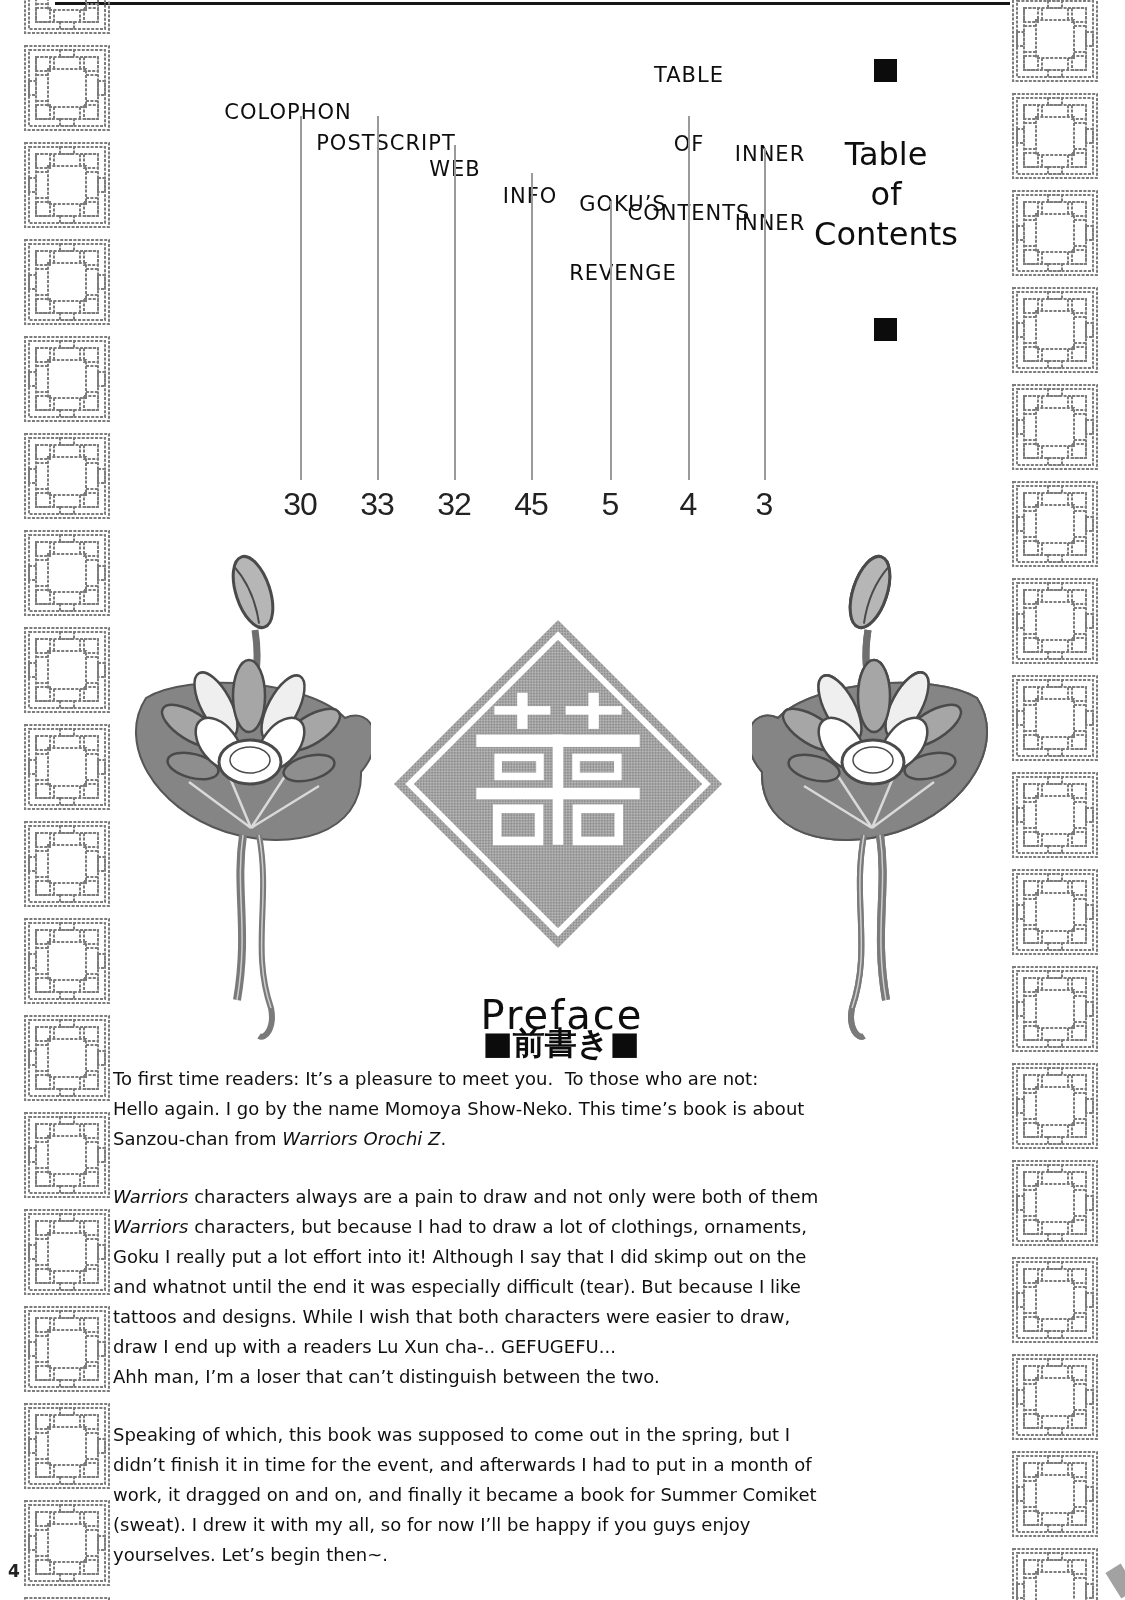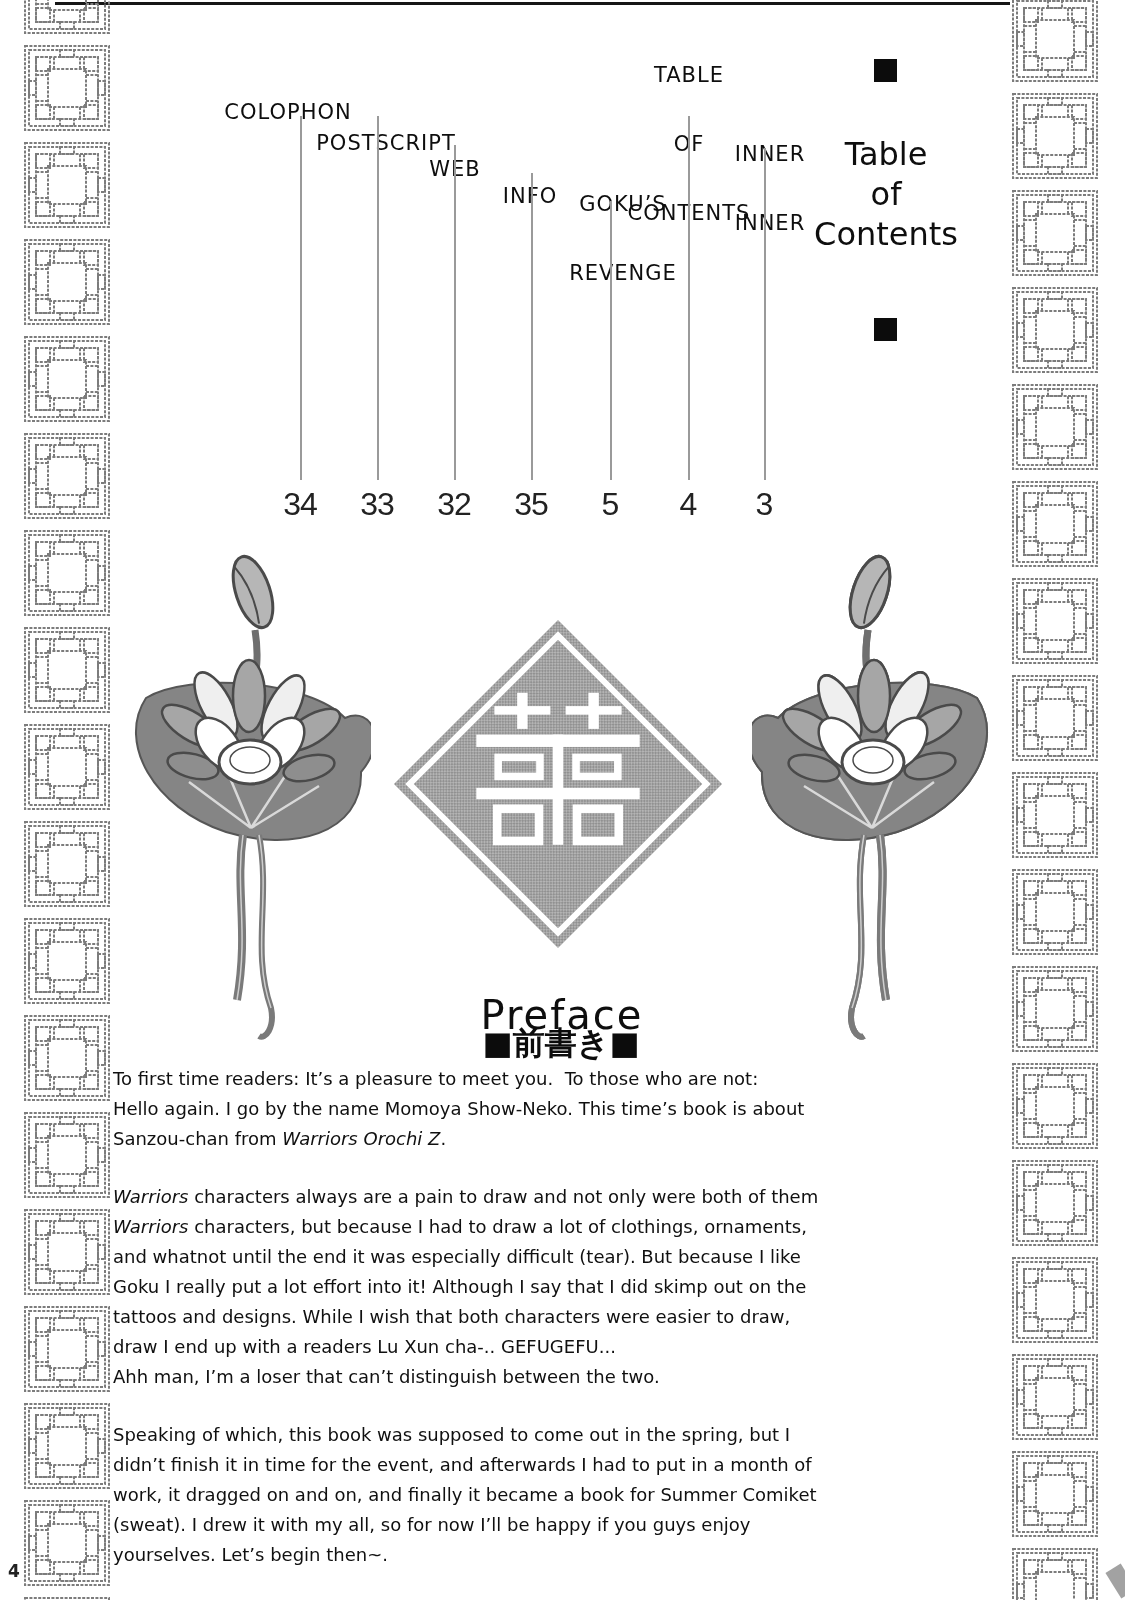--- a/index.html
+++ b/index.html
@@ -694,39 +694,39 @@
 
   
 </div>
 
   <div>
 
     <div class="toc-label" style="left:288px;top:55px">
       <span>COLOPHON</span>
     </div>
     <div class="toc-line" style="left:300px;top:116px;height:364px"></div>
-    <div class="toc-page" style="left:300px">34</div>
+    <div class="toc-page" style="left:300px">30</div>
 
     <div class="toc-label" style="left:386px;top:86px">
       <span>POSTSCRIPT</span>
     </div>
     <div class="toc-line" style="left:377px;top:116px;height:364px"></div>
     <div class="toc-page" style="left:377px">33</div>
 
     <div class="toc-label" style="left:455px;top:112px">
       <span>WEB</span>
     </div>
     <div class="toc-line" style="left:454px;top:145px;height:335px"></div>
     <div class="toc-page" style="left:454px">32</div>
 
     <div class="toc-label" style="left:530px;top:139px">
       <span>INFO</span>
     </div>
     <div class="toc-line" style="left:531px;top:173px;height:307px"></div>
-    <div class="toc-page" style="left:531px">35</div>
+    <div class="toc-page" style="left:531px">45</div>
 
     <div class="toc-label" style="left:623px;top:147px">
       <span>GOKU’S</span>
       <span>REVENGE</span>
     </div>
     <div class="toc-line" style="left:610px;top:201px;height:279px"></div>
     <div class="toc-page" style="left:610px">5</div>
 
     <div class="toc-label" style="left:689px;top:18px">
       <span>TABLE</span>
@@ -836,22 +836,22 @@
   <div class="preface-subtitle">■前書き■</div>
   <div class="preface-body" id="preface-body">
       <div class="para">
         <div class="line"><span>To first time readers: It’s a pleasure to meet you.  To those who are not:</span></div>
         <div class="line"><span>Hello again. I go by the name Momoya Show-Neko. This time’s book is about</span></div>
         <div class="line"><span>Sanzou-chan from </span><span class="it">Warriors Orochi Z</span><span>.</span></div>
       </div>
       <div class="para">
         <div class="line"><span class="it">Warriors</span><span> characters always are a pain to draw and not only were both of them</span></div>
         <div class="line"><span class="it">Warriors</span><span> characters, but because I had to draw a lot of clothings, ornaments,</span></div>
+        <div class="line"><span>Goku I really put a lot effort into it! Although I say that I did skimp out on the</span></div>
         <div class="line"><span>and whatnot until the end it was especially difficult (tear). But because I like</span></div>
-        <div class="line"><span>Goku I really put a lot effort into it! Although I say that I did skimp out on the</span></div>
         <div class="line"><span>tattoos and designs. While I wish that both characters were easier to draw,</span></div>
         <div class="line"><span>draw I end up with a readers Lu Xun cha-.. GEFUGEFU...</span></div>
         <div class="line"><span>Ahh man, I’m a loser that can’t distinguish between the two.</span></div>
       </div>
       <div class="para">
         <div class="line"><span>Speaking of which, this book was supposed to come out in the spring, but I</span></div>
         <div class="line"><span>didn’t finish it in time for the event, and afterwards I had to put in a month of</span></div>
         <div class="line"><span>work, it dragged on and on, and finally it became a book for Summer Comiket</span></div>
         <div class="line"><span>(sweat). I drew it with my all, so for now I’ll be happy if you guys enjoy</span></div>
         <div class="line"><span>yourselves. Let’s begin then~.</span></div>

